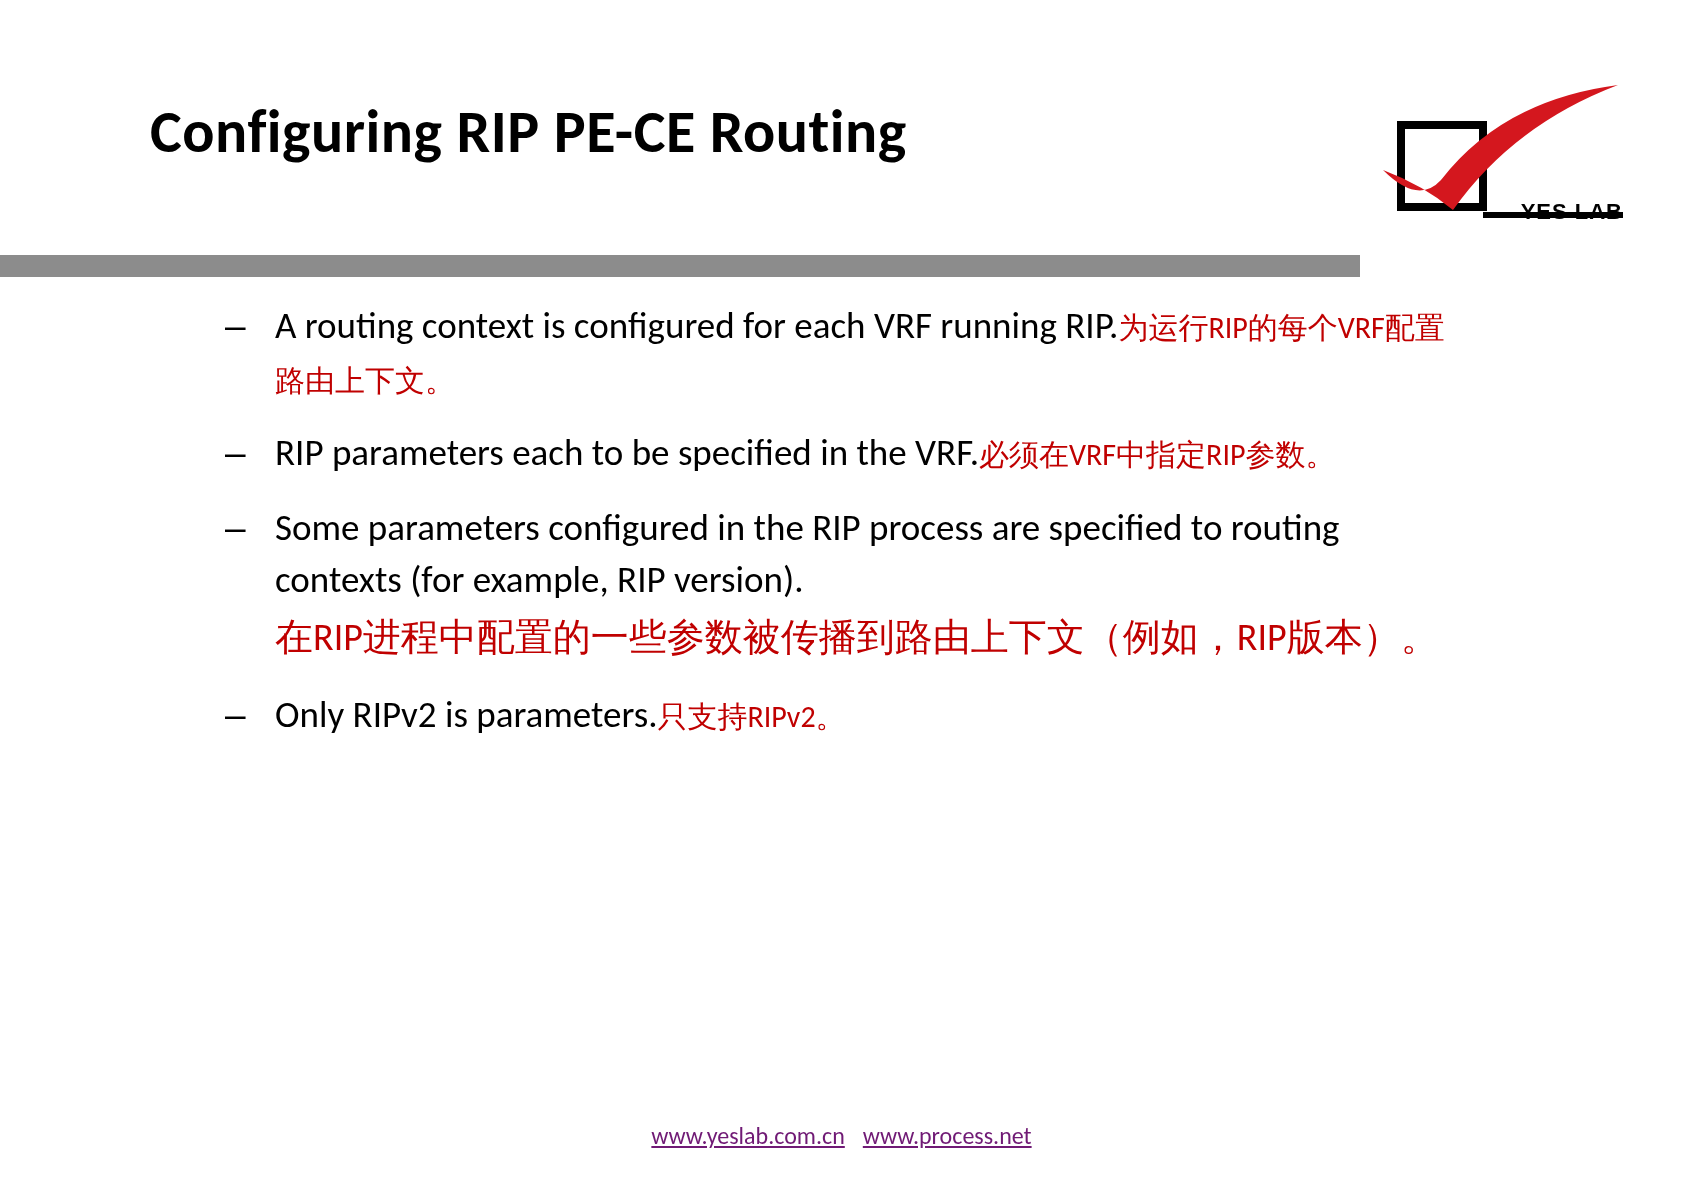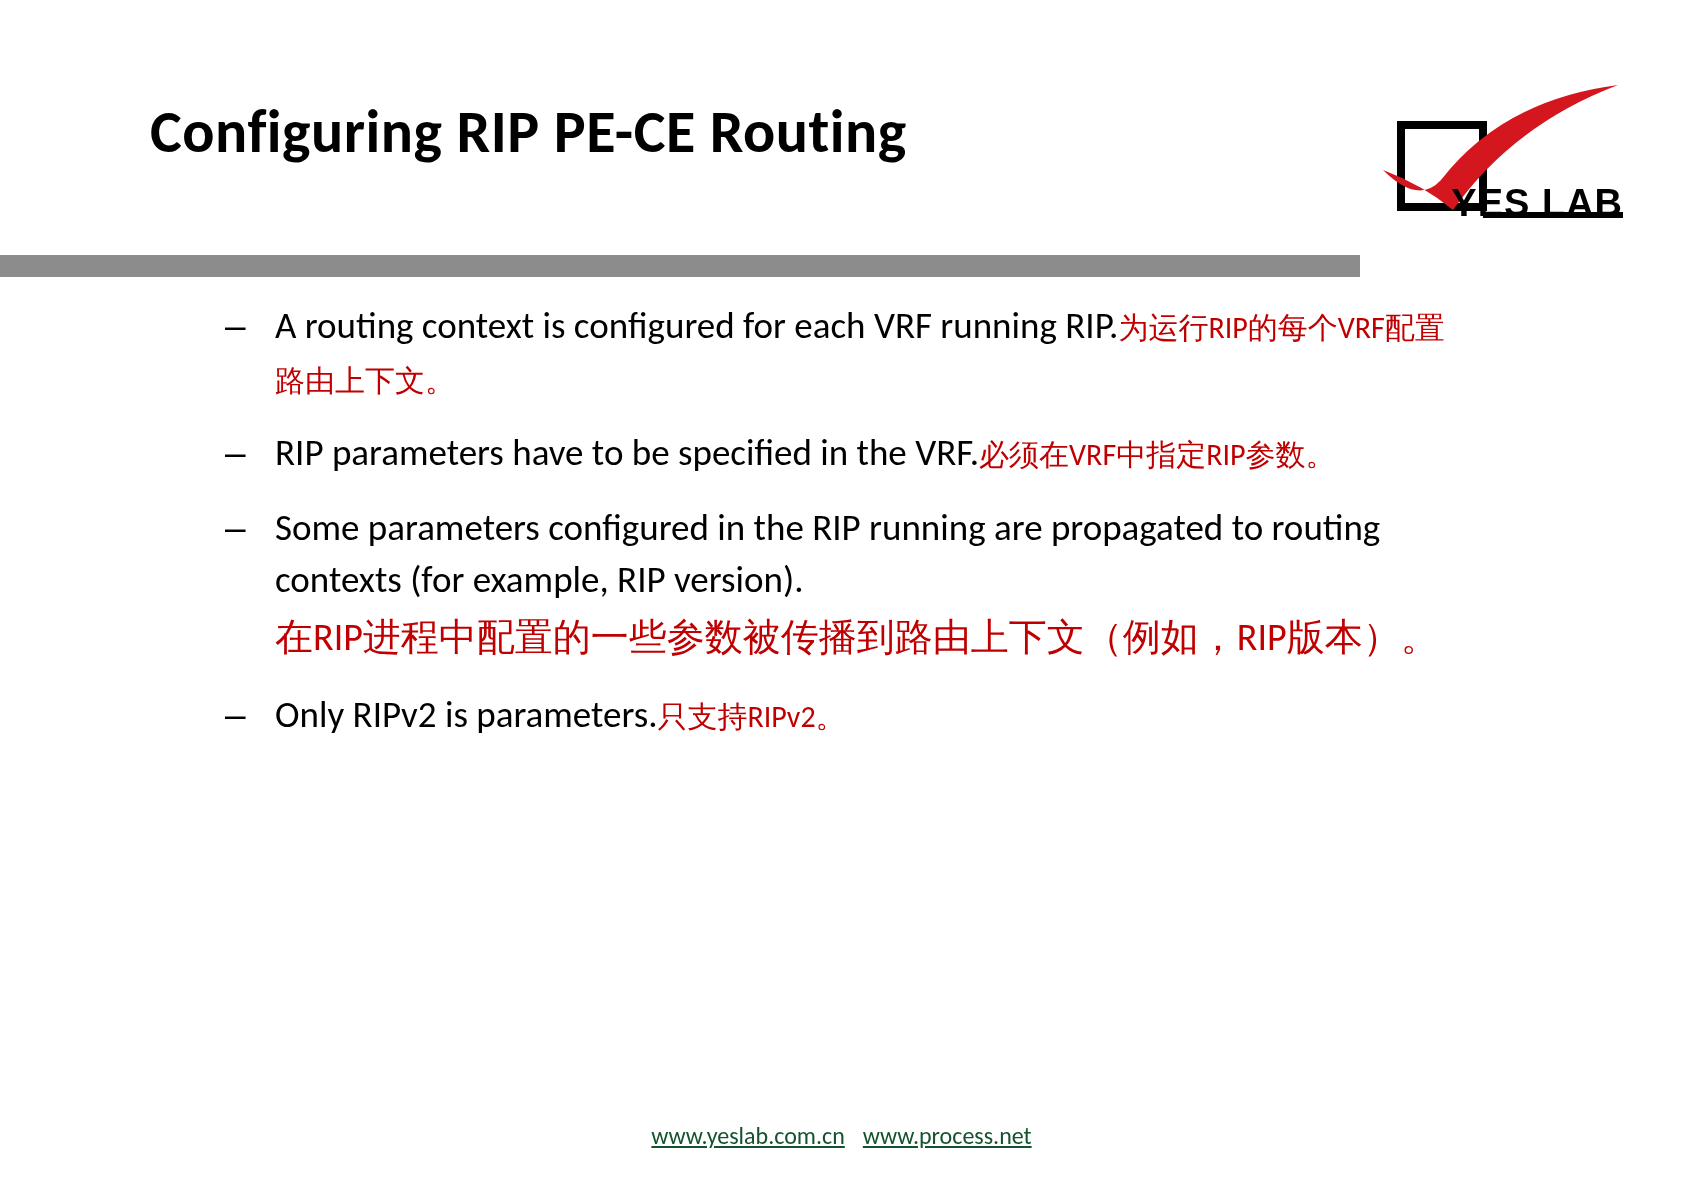--- a/index.html
+++ b/index.html
@@ -38,21 +38,21 @@
   .logo svg {
     width: 100%;
     height: 100%;
   }
   .logo-text {
     position: absolute;
     right: 0;
     bottom: 5px;
     font-weight: 700;
     font-family: Arial, sans-serif;
-    font-size: 38px;
+    font-size: 22px;
     letter-spacing: 1px;
     color: #000;
   }
   .underline {
     position: absolute;
     left: 0;
     top: 255px;
     width: 1360px;
     height: 22px;
     background: #8c8c8c;
@@ -96,21 +96,21 @@
   .footer {
     position: absolute;
     left: 0;
     width: 100%;
     bottom: 40px;
     text-align: center;
     font-size: 24px;
     font-family: "Calibri", Arial, sans-serif;
   }
   .footer a {
-    color: #14532d;
+    color: #701a75;
     text-decoration: underline;
   }
   .footer .gap { display:inline-block; width:18px; }
 </style>
 </head>
 <body>
 
 <div class="slide">
 
   <div class="title">Configuring RIP PE-CE Routing</div>
@@ -129,25 +129,25 @@
 
   <div class="underline"></div>
 
   <div class="body">
     <div class="item">
       <span class="dash">–</span>
       <span class="en">A routing context is configured for each VRF running RIP.</span><span class="zh">为运行RIP的每个VRF配置路由上下文。</span>
     </div>
     <div class="item">
       <span class="dash">–</span>
-      <span class="en">RIP parameters have to be specified in the VRF.</span><span class="zh">必须在VRF中指定RIP参数。</span>
+      <span class="en">RIP parameters each to be specified in the VRF.</span><span class="zh">必须在VRF中指定RIP参数。</span>
     </div>
     <div class="item">
       <span class="dash">–</span>
-      <span class="en">Some parameters configured in the RIP running are propagated to routing contexts (for example, RIP version).</span>
+      <span class="en">Some parameters configured in the RIP process are specified to routing contexts (for example, RIP version).</span>
       <span class="zh-block">在RIP进程中配置的一些参数被传播到路由上下文（例如，RIP版本）。</span>
     </div>
     <div class="item">
       <span class="dash">–</span>
       <span class="en">Only RIPv2 is parameters.</span><span class="zh">只支持RIPv2。</span>
     </div>
   </div>
 
   <div class="footer">
     <a>www.yeslab.com.cn</a><span class="gap"></span><a>www.process.net</a>

